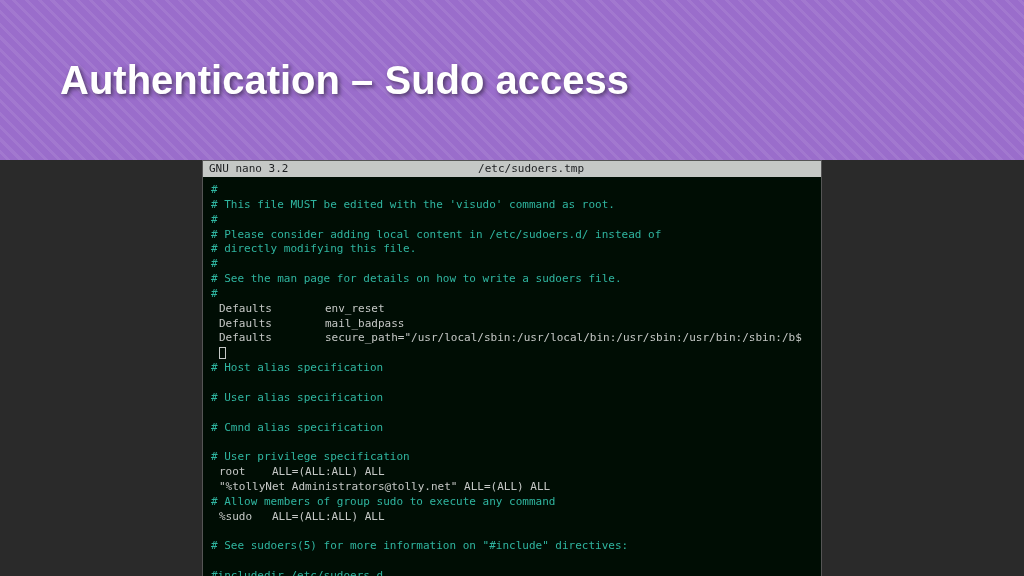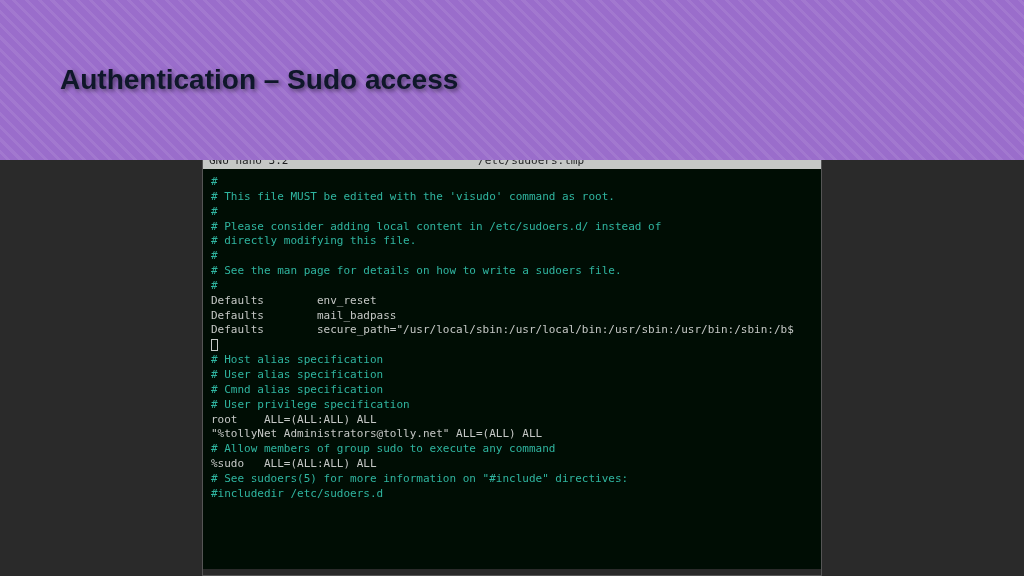--- a/index.html
+++ b/index.html
@@ -26,32 +26,32 @@
     background: repeating-linear-gradient(
       45deg,
       rgba(255,255,255,0.08) 0px,
       rgba(255,255,255,0.08) 3px,
       transparent 3px,
       transparent 9px
     );
   }
   .title {
     position: relative;
-    color: #0f172a;
-    font-size: 28px;
+    color: #ffffff;
+    font-size: 40px;
     font-weight: 600;
     text-shadow: 2px 2px 4px rgba(0,0,0,0.5);
     z-index: 1;
   }
   .body-area {
     background: #2a2a2a;
     height: 416px;
     display: flex;
     justify-content: center;
-    padding-top: 0;
+    padding-top: 8px;
   }
   .terminal {
     width: 620px;
     margin-top: -8px;
     font-family: "DejaVu Sans Mono", "Liberation Mono", Menlo, Consolas, monospace;
     font-size: 11px;
     line-height: 1.35;
     border: 1px solid #555;
   }
   .term-header {
@@ -73,21 +73,21 @@
   }
   .term-body {
     background: #000d04;
     color: #c5c8c6;
     padding: 6px 8px 10px 8px;
     min-height: 400px;
     white-space: pre;
     overflow: hidden;
   }
   .c  { color: #2fb5a0; }     
-  .w  { color: #c5c8c6; }     
+  .w  { color: #c5c8c6; margin-left: 8px; }     
   .cursor {
     display:inline-block;
     width:7px; height:12px;
     border:1px solid #c5c8c6;
     vertical-align: text-bottom;
   }
 </style>
 </head>
 <body>
 

